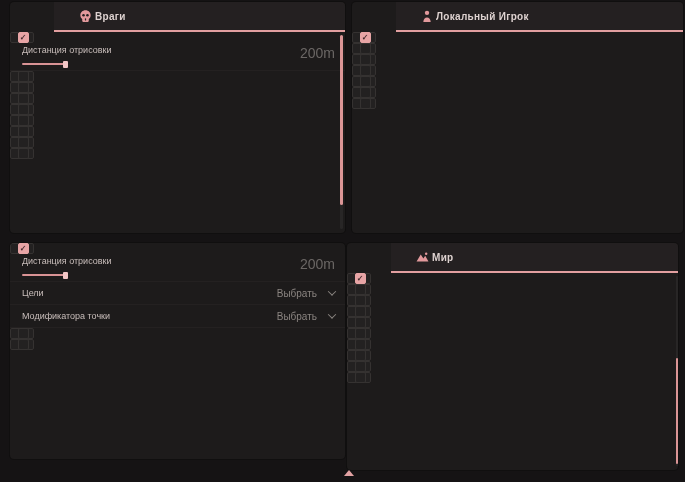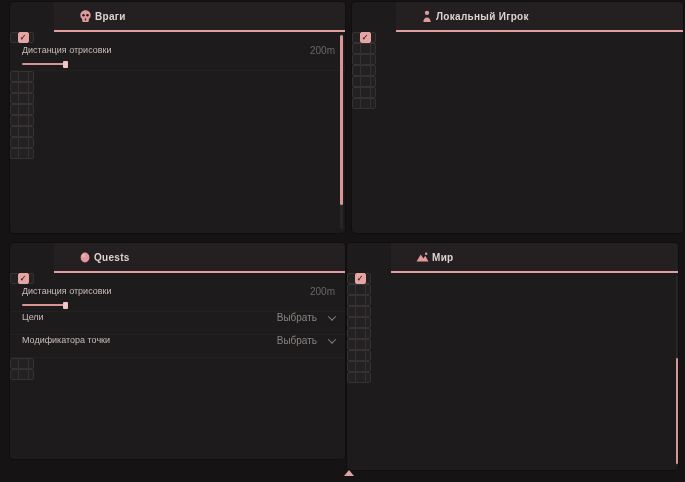--- a/index.html
+++ b/index.html
@@ -18,29 +18,29 @@
   .p-bl{left:10px;top:243px;width:335px;height:216px}
   .p-br{left:347px;top:243px;width:331px;height:227px}
   .hdr{
     display:flex;align-items:center;gap:2px;height:28px;padding:0 24px;
     background:#242021;border-bottom:2px solid #e29fa0;margin-left:44px;
   }
   .hdr .ttl{font-size:10px;font-weight:bold;color:#ded2d0;letter-spacing:.3px}
   .hdr svg{display:block}
   .rows{position:relative}
   .row{
-    display:flex;align-items:flex-start;justify-content:space-between;
+    display:flex;align-items:center;justify-content:space-between;
     height:19px;padding:0 10px 0 12px;border-bottom:1px solid #242121;
     box-sizing:border-box;
   }
   .row .label{font-size:9px;color:#55514f;white-space:nowrap;overflow:hidden}
   .row.bright .label{color:#c9bebb}
   .row.slider{height:28px;flex-direction:column;align-items:stretch;justify-content:flex-start}
   .row.slider .line{display:flex;justify-content:space-between;align-items:flex-start;height:15px;margin-top:2px}
-  .row.slider .value{font-size:10px;color:#6b6765}
+  .row.slider .value{font-size:14px;color:#6b6765}
   .sliderbar{position:relative;height:9px;width:120px}
   .sliderbar .fill{position:absolute;left:0;top:3px;width:42px;height:2px;background:#d99395;border-radius:1px}
   .sliderbar .sthumb{position:absolute;left:41px;top:1px;width:5px;height:7px;background:#f2c6c6;border-radius:1px}
   .row.dropdown{height:23px}
   .dd{display:flex;align-items:center;gap:12px;cursor:pointer}
   .dd .dd-v{font-size:10px;color:#8a8480}
   .chev{width:5px;height:5px;border-right:1.5px solid #8a8480;border-bottom:1.5px solid #8a8480;transform:rotate(45deg) translate(-1px,-1px);display:inline-block}
   .checkbox{
     width:11px;height:11px;border-radius:2px;flex:0 0 auto;
     background:#232121;border:1px solid #353231;box-sizing:border-box;
@@ -164,27 +164,20 @@
           <span class="checkbox"></span>
         </div>
         <div class="row checkbox">
           <span class="label">Звук попадания</span>
           <span class="checkbox"></span>
         </div>
       </div>
   </div>
 
   <div class="panel p-bl">
-    <div class="hdr">
-      <svg width="14" height="15" viewBox="0 0 16 16">
-        <ellipse cx="8" cy="8" rx="5" ry="5.7" fill="#e2999c"></ellipse>
-        <ellipse cx="6.3" cy="6" rx="1.6" ry="2" fill="#eeb5b7"></ellipse>
-      </svg>
-      <span class="ttl">Quests</span>
-    </div>
     <div class="rows">
         <div class="row checkbox bright">
           <span class="label">Включить</span>
           <span class="checkbox checked">✓</span>
         </div>
         <div class="row slider bright">
           <div class="line">
             <span class="label">Дистанция отрисовки</span>
             <span class="value">200m</span>
           </div>

